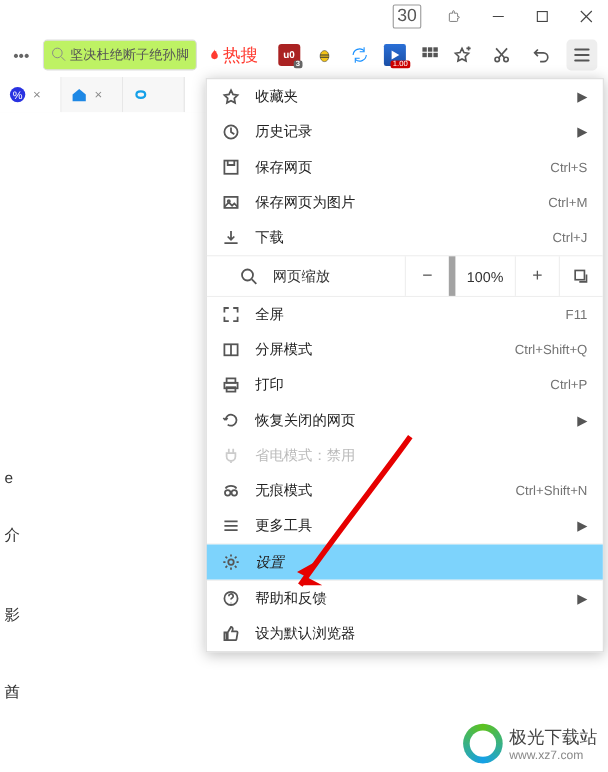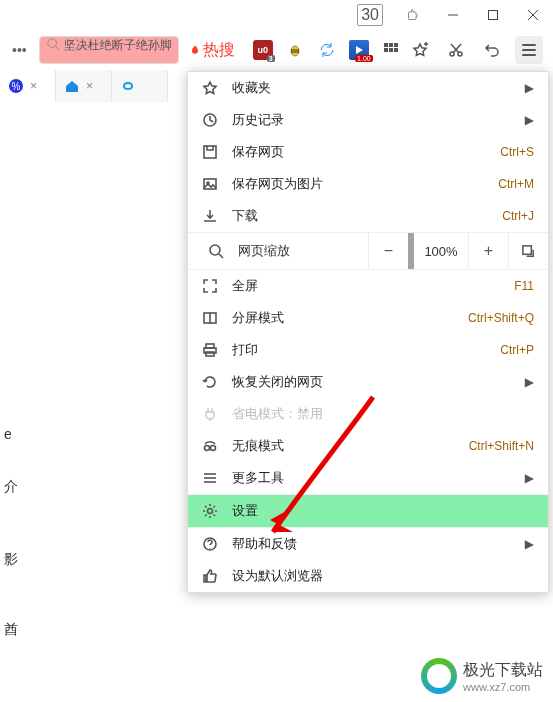--- a/index.html
+++ b/index.html
@@ -43,26 +43,27 @@
     padding:0 6px;
     gap:6px;
   }
   .ellipsis {
     color:#666;
     font-size:14px;
     padding:0 6px;
   }
   .searchbox {
     display:flex;
+    align-items:center;
     border:1px solid #ddd;
     border-radius:4px;
     height:28px;
     padding:0 6px;
     gap:4px;
-    background:#fca5a5;
+    background:#bef264;
   }
   .searchbox .sicon svg{ width:14px;height:14px;stroke:#888;}
   .searchbox .stext{ font-size:12px; color:#555;}
   .hot-badge{
     display:flex;align-items:center;gap:2px;
     color:#ff3b30; font-size:16px; padding:0 4px;
   }
   .hot-badge svg{width:12px;height:12px;fill:#ff3b30;}
   .tbicons{ display:flex; gap:12px; margin-left:8px; align-items:flex-start; }
   .tbicon{width:20px;height:20px;display:flex;align-items:center;justify-content:center;position:relative;}
@@ -120,35 +121,35 @@
     z-index:100;
   }
   .mitem{
     display:flex;align-items:center;
     height:32px;
     padding:0 14px;
     gap:14px;
     color:#222;
     font-size:13px;
   }
-  .mitem.highlight{background:#86efac;}
+  .mitem.highlight{background:#7dd3fc;font-style:italic;}
   .mitem .micon{width:16px;height:16px;flex:0 0 16px;display:flex;align-items:center;justify-content:center;}
   .mitem .micon svg{width:16px;height:16px;stroke:#555;fill:none;stroke-width:1.6;}
   .mitem .mlabel{flex:1;}
-  .mitem .mshort{color:#a16207;font-size:12px;}
+  .mitem .mshort{color:#737373;font-size:12px;}
   .mitem .marrow{color:#555;font-size:12px;}
   .mitem.disabled{color:#bbb;}
   .mitem.disabled .micon svg{stroke:#ccc;}
   .msep{height:1px;background:#eee;}
   .zoom-row{
     display:flex;align-items:center;
     height:38px;
     border-top:1px solid #eee;border-bottom:1px solid #eee;
   }
-  .zoom-left{display:flex;align-items:center;gap:14px;padding-left:20px;flex:1;}
+  .zoom-left{display:flex;align-items:center;gap:14px;padding-left:30px;flex:1;}
   .zoom-left svg{width:16px;height:16px;stroke:#555;fill:none;stroke-width:1.6;}
   .zoom-ctrl{display:flex;align-items:center;height:100%;}
   .zbtn{width:40px;height:100%;display:flex;align-items:center;justify-content:center;border-left:1px solid #eee;color:#555;font-size:16px;}
   .zval{width:60px;text-align:center;font-size:13px;border-left:6px solid #a3a3a3;height:100%;display:flex;align-items:center;justify-content:center;}
   .zlast{width:40px;height:100%;border-left:1px solid #eee;display:flex;align-items:center;justify-content:center;}
   .zlast svg{width:15px;height:15px;stroke:#555;fill:none;stroke-width:1.6;}
   .arrow-annot{
     position:absolute;
     top:392px; left:258px;
     z-index:200;

